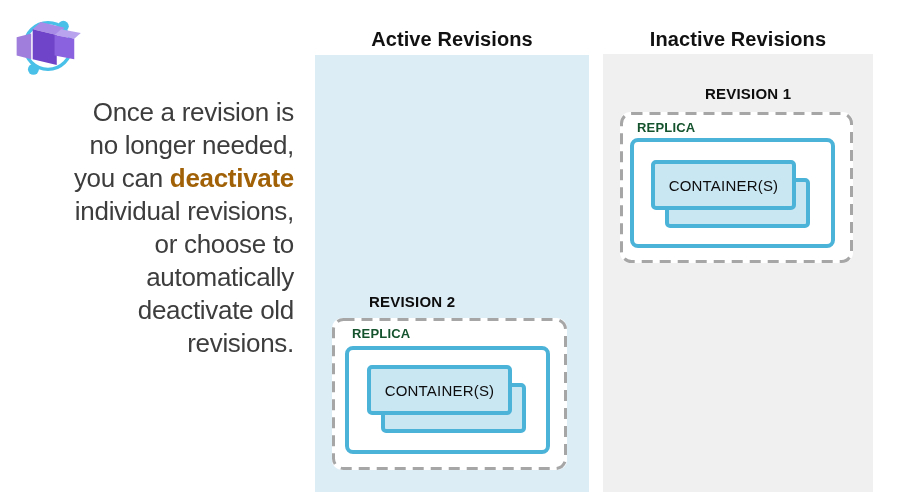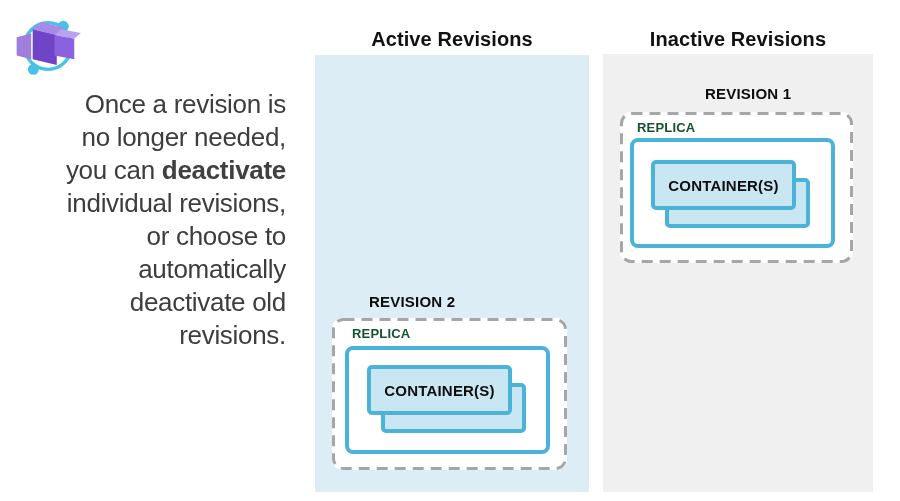--- a/index.html
+++ b/index.html
@@ -13,30 +13,30 @@
   }
   
   .logo { position: absolute; left: 13px; top: 10px; width: 70px; height: 72px; }
 
   
   .intro {
     position: absolute;
     left: 8px;
     top: 88px;
     width: 278px;
-    margin: 0;
+    margin: 8px;
     text-align: right;
     font-size: 26px;
     line-height: 33px;
     font-weight: 300;
     letter-spacing: -0.3px;
     color: #3d3d3d;
     white-space: pre-line;
   }
-  .intro b { font-weight: 700; color: #404040; }
+  .intro b { font-weight: 700; color: #a16207; }
 
   
   .col-header {
     position: absolute;
     top: 28px;
     font-size: 20px;
     font-weight: 700;
     color: #111111;
     text-align: center;
     letter-spacing: 0.1px;
@@ -84,21 +84,21 @@
     height: 50px;
     background: #C9E6F3;
     border: 4px solid #4BB2D8;
     border-radius: 5px;
   }
   .container-box.front {
     display: flex;
     align-items: center;
     justify-content: center;
     font-size: 15px;
-    font-weight: 700;
+    font-weight: 400;
     color: #0d0d0d;
     letter-spacing: 0.2px;
   }
 
   
   .rev2 .rev-label   { left: 345px; top: 293px; margin-left: 24px; }
   .rev2 .dashed-box  { left: 332px; top: 318px; width: 235px; height: 152px; }
   .rev2 .replica-label { left: 20px; top: 8px; }
   .rev2 .replica-box { left: 13px; top: 28px; width: 205px; height: 108px; }
   .rev2 .container-box.front { left: 18px; top: 15px; }

